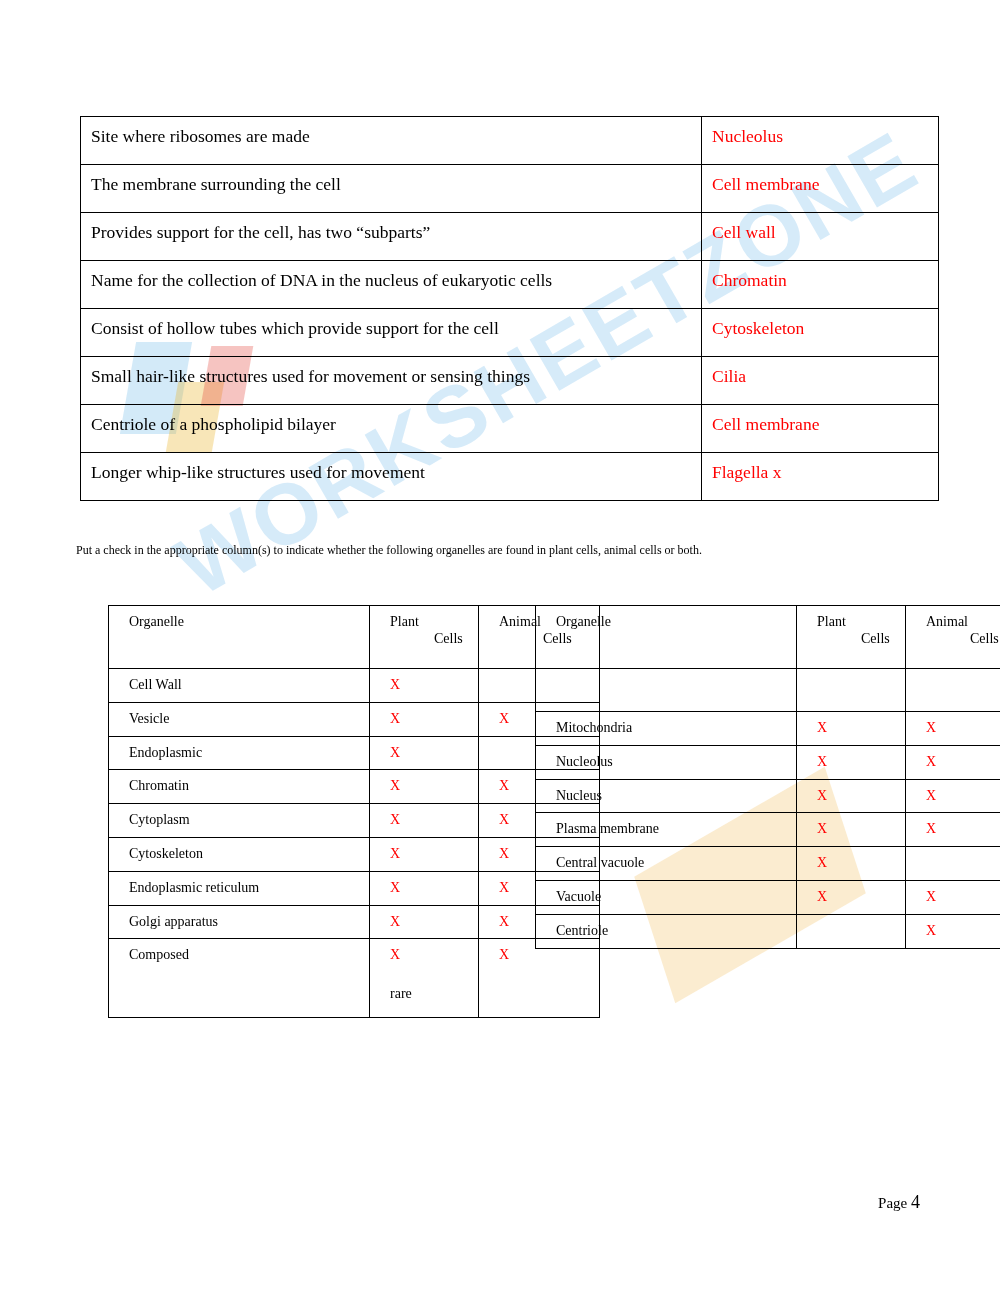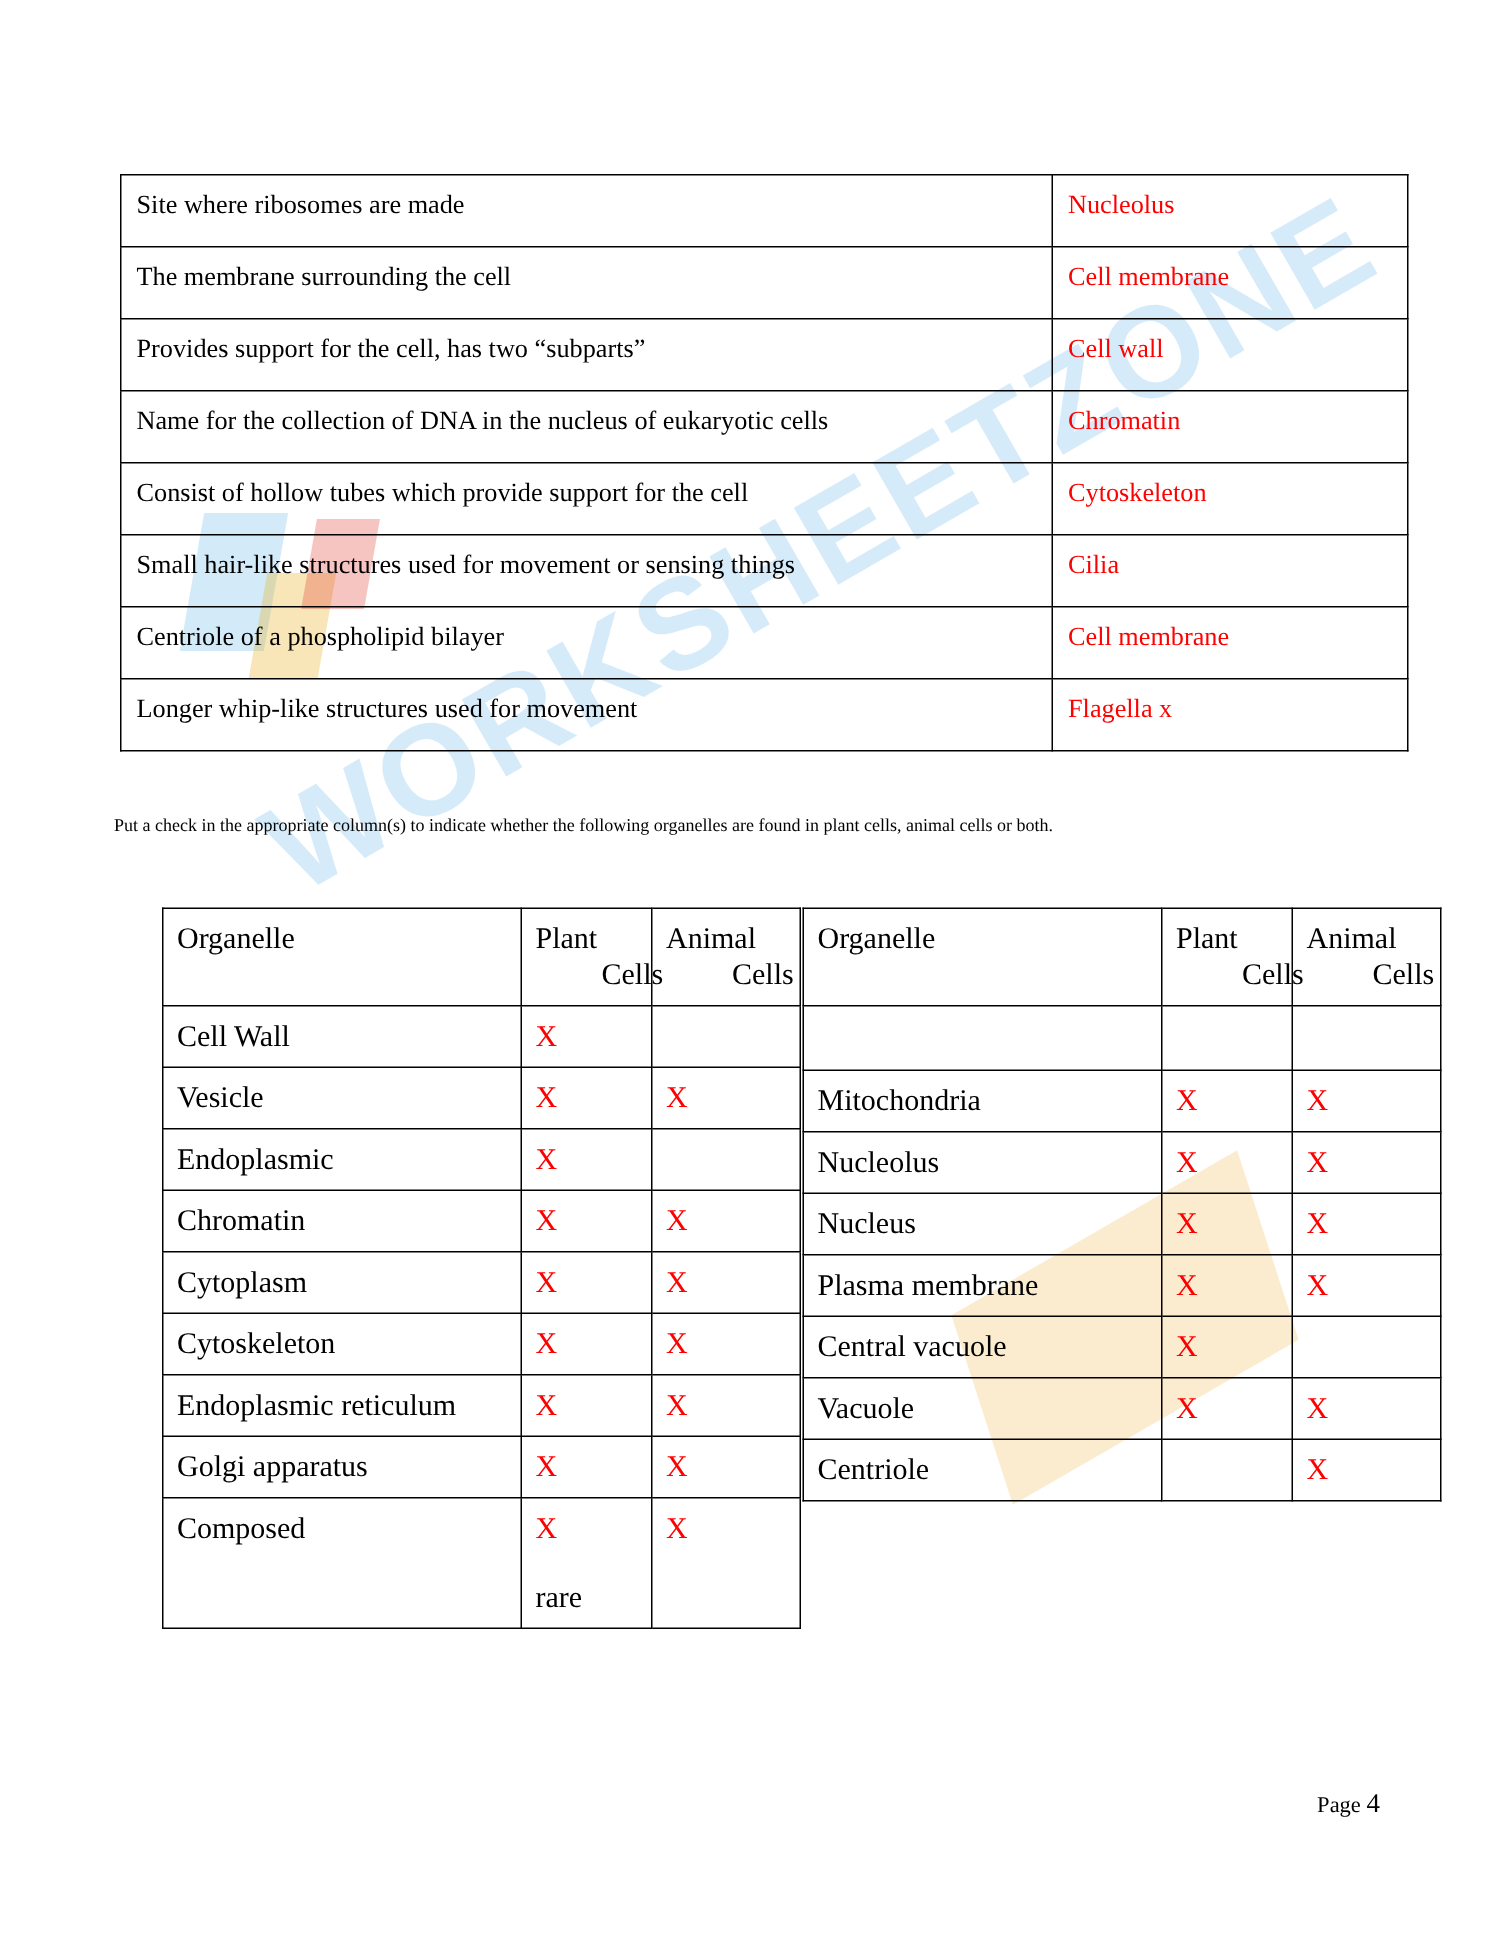--- a/index.html
+++ b/index.html
@@ -123,24 +123,24 @@
   .org-table {
     position: absolute;
     border-collapse: collapse;
     table-layout: fixed;
   }
   .org-table.left  { left: 108px; top: 605px; width: 372px; }
   .org-table.right { left: 535px; top: 605px; width: 370px; }
 
   .org-table td, .org-table th {
     border: 1px solid #000000;
-    font-size: 20px;
+    font-size: 14px;
     line-height: 1.2;
     vertical-align: top;
-    padding: 8px 9px;
+    padding: 8px 20px;
     font-weight: normal;
     text-align: left;
   }
   .org-table .c-name  { width: 220px; }
   .org-table .c-plant { width: 68px; }
   .org-table .c-animal{ width: 80px; }
 
   .org-table th .hdr-l1 { display: block; }
   .org-table th .hdr-l2 { display: block; margin-left: 44px; }
   .org-table thead th { height: 46px; }

